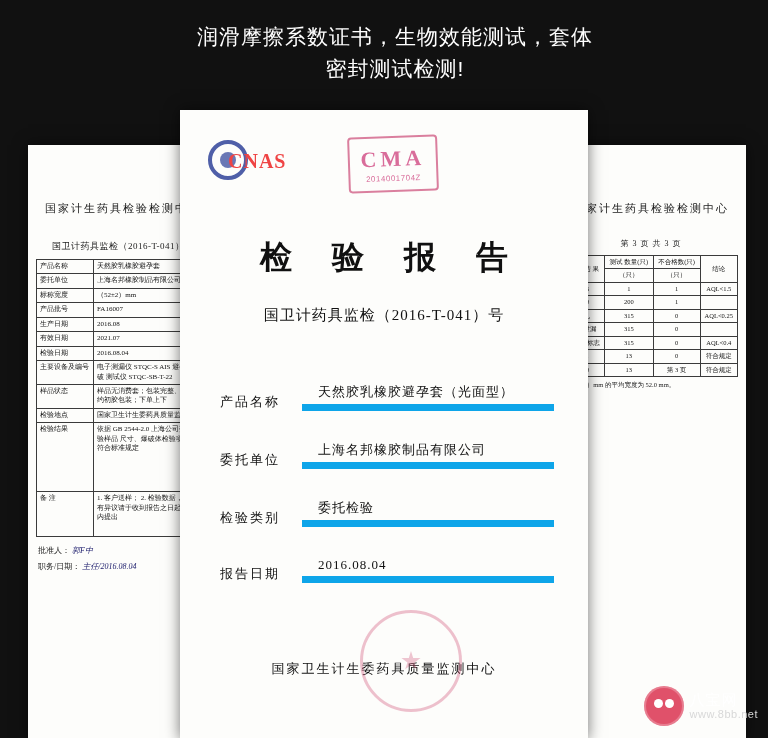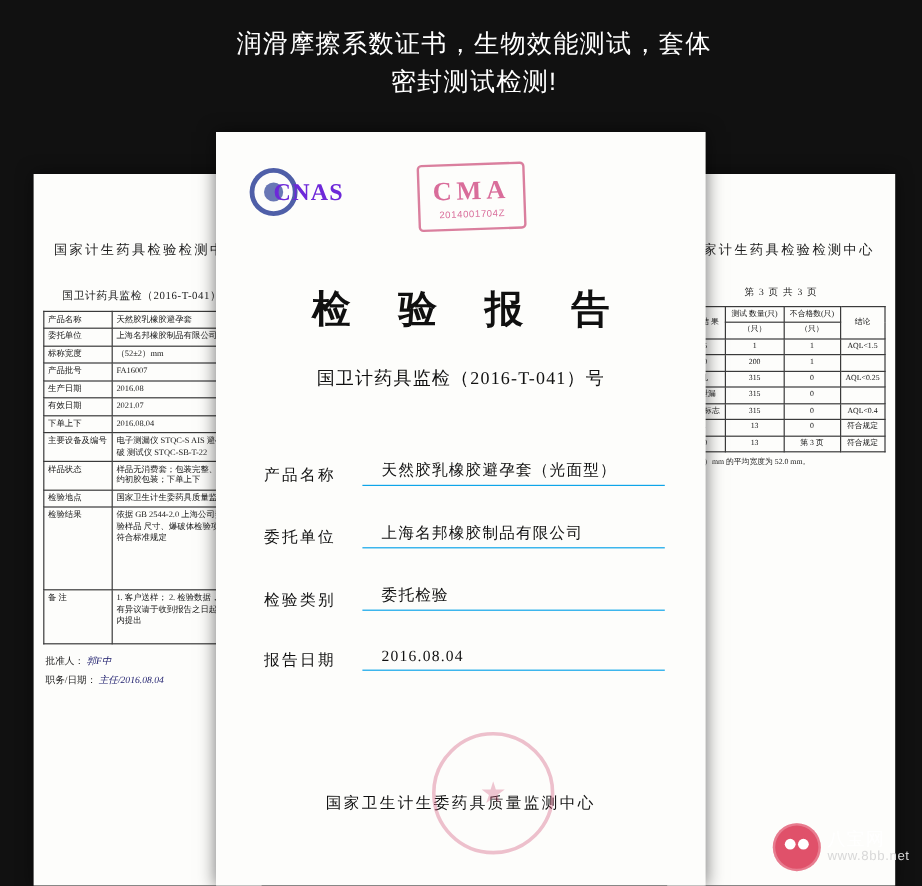--- a/index.html
+++ b/index.html
@@ -44,21 +44,21 @@
   .cnas-mark .ring{
     position:absolute;left:0;top:2px;width:40px;height:40px;border-radius:50%;
     border:4px solid #4f5fa8;box-sizing:border-box;
   }
   .cnas-mark .ring:after{
     content:"";position:absolute;left:8px;top:8px;width:16px;height:16px;
     border-radius:50%;background:#4f5fa8;opacity:.85;
   }
   .cnas-txt{
     position:absolute;left:20px;top:12px;font-size:20px;font-weight:bold;
-    color:#6d28d9;letter-spacing:1px;font-family:"Liberation Serif", serif;
+    color:#ef4444;letter-spacing:1px;font-family:"Liberation Serif", serif;
   }
   .cnas-side{font-size:9px;line-height:12px;color:#3c4a92;padding-top:2px;}
   .cnas-side .cn{font-size:10px;color:#222;}
   .cnas-side .en{font-size:9px;letter-spacing:.5px;}
 
   .cma{
     position:absolute;left:168px;top:26px;width:86px;height:52px;
     border:2px solid #d46a8e;border-radius:4px;color:#d3548a;
     display:flex;flex-direction:column;align-items:center;justify-content:center;
     transform:rotate(-2deg);opacity:.85;
@@ -74,21 +74,21 @@
   .c-sub{
     text-align:center;font-size:15px;margin-top:26px;color:#111;
     font-family:"Liberation Serif", serif;letter-spacing:1px;
   }
 
   .fields{margin:58px 34px 0 40px;}
   .field{display:flex;align-items:flex-end;margin-bottom:30px;}
   .f-label{width:82px;font-size:13px;color:#111;letter-spacing:2px;flex:none;
            font-family:"Liberation Serif", serif;}
   .f-value{
-    flex:1;font-size:13px;color:#111;border-bottom:1px solid #0ea5e9;
+    flex:1;font-size:13px;color:#111;border-bottom:7px solid #0ea5e9;
     padding:0 0 3px 16px;font-family:"Liberation Serif", serif;letter-spacing:1px;
   }
 
   .c-footer{
     position:absolute;left:0;bottom:62px;width:100%;text-align:center;
     font-size:13px;letter-spacing:2px;font-family:"Liberation Serif", serif;color:#111;
   }
   .seal{
     position:absolute;left:180px;bottom:28px;width:96px;height:96px;border-radius:50%;
     border:3px solid rgba(206,70,110,.55);opacity:.6;
@@ -182,21 +182,21 @@
       </tr>
       <tr>
         <td class="k">生产日期</td>
         <td>2016.08</td>
       </tr>
       <tr>
         <td class="k">有效日期</td>
         <td>2021.07</td>
       </tr>
       <tr>
-        <td class="k">下单上下</td>
+        <td class="k">检验日期</td>
         <td>2016.08.04</td>
       </tr>
       <tr>
         <td class="k">主要设备及编号</td>
         <td>电子测漏仪 STQC-S
 AIS 避孕套 爆破 测试仪 STQC-SB-T-22</td>
       </tr>
       <tr>
         <td class="k">样品状态</td>
         <td>样品无消费套；包装完整、无破损

